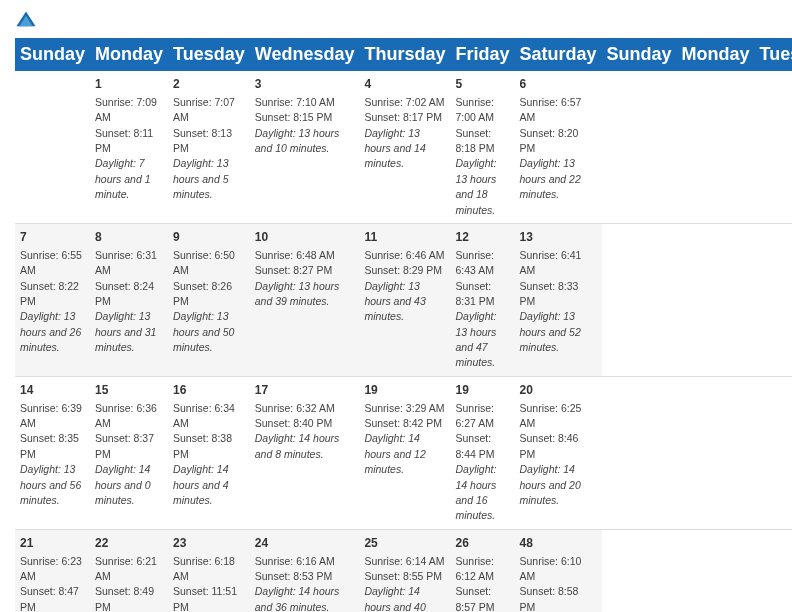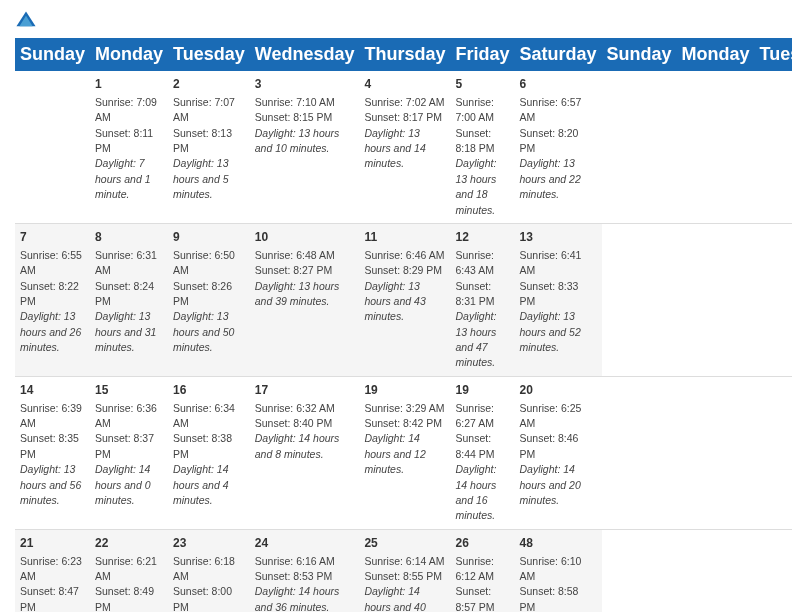--- a/index.html
+++ b/index.html
@@ -151,20 +151,20 @@
         <td><span class="day-num">15</span><span class="day-detail">Sunrise: 6:36 AM</span><br><span class="day-detail">Sunset: 8:37 PM</span><br><span class="day-detail daylight-label">Daylight: 14 hours and 0 minutes.</span></td>
         <td><span class="day-num">16</span><span class="day-detail">Sunrise: 6:34 AM</span><br><span class="day-detail">Sunset: 8:38 PM</span><br><span class="day-detail daylight-label">Daylight: 14 hours and 4 minutes.</span></td>
         <td><span class="day-num">17</span><span class="day-detail">Sunrise: 6:32 AM</span><br><span class="day-detail">Sunset: 8:40 PM</span><br><span class="day-detail daylight-label">Daylight: 14 hours and 8 minutes.</span></td>
         <td><span class="day-num">19</span><span class="day-detail">Sunrise: 3:29 AM</span><br><span class="day-detail">Sunset: 8:42 PM</span><br><span class="day-detail daylight-label">Daylight: 14 hours and 12 minutes.</span></td>
         <td><span class="day-num">19</span><span class="day-detail">Sunrise: 6:27 AM</span><br><span class="day-detail">Sunset: 8:44 PM</span><br><span class="day-detail daylight-label">Daylight: 14 hours and 16 minutes.</span></td>
         <td><span class="day-num">20</span><span class="day-detail">Sunrise: 6:25 AM</span><br><span class="day-detail">Sunset: 8:46 PM</span><br><span class="day-detail daylight-label">Daylight: 14 hours and 20 minutes.</span></td>
       </tr>
       <tr>
         <td><span class="day-num">21</span><span class="day-detail">Sunrise: 6:23 AM</span><br><span class="day-detail">Sunset: 8:47 PM</span><br><span class="day-detail daylight-label">Daylight: 14 hours and 24 minutes.</span></td>
         <td><span class="day-num">22</span><span class="day-detail">Sunrise: 6:21 AM</span><br><span class="day-detail">Sunset: 8:49 PM</span><br><span class="day-detail daylight-label">Daylight: 14 hours and 28 minutes.</span></td>
-        <td><span class="day-num">23</span><span class="day-detail">Sunrise: 6:18 AM</span><br><span class="day-detail">Sunset: 8:00 PM</span><br><span class="day-detail daylight-label">Daylight: 14 hours and 32 minutes.</span></td>
+        <td><span class="day-num">23</span><span class="day-detail">Sunrise: 6:18 AM</span><br><span class="day-detail">Sunset: 11:51 PM</span><br><span class="day-detail daylight-label">Daylight: 14 hours and 32 minutes.</span></td>
         <td><span class="day-num">24</span><span class="day-detail">Sunrise: 6:16 AM</span><br><span class="day-detail">Sunset: 8:53 PM</span><br><span class="day-detail daylight-label">Daylight: 14 hours and 36 minutes.</span></td>
         <td><span class="day-num">25</span><span class="day-detail">Sunrise: 6:14 AM</span><br><span class="day-detail">Sunset: 8:55 PM</span><br><span class="day-detail daylight-label">Daylight: 14 hours and 40 minutes.</span></td>
         <td><span class="day-num">26</span><span class="day-detail">Sunrise: 6:12 AM</span><br><span class="day-detail">Sunset: 8:57 PM</span><br><span class="day-detail daylight-label">Daylight: 14 hours and 44 minutes.</span></td>
         <td><span class="day-num">48</span><span class="day-detail">Sunrise: 6:10 AM</span><br><span class="day-detail">Sunset: 8:58 PM</span><br><span class="day-detail daylight-label">Daylight: 14 hours and 48 minutes.</span></td>
       </tr>
     </tbody>
 </table>
 
 </body></html>

